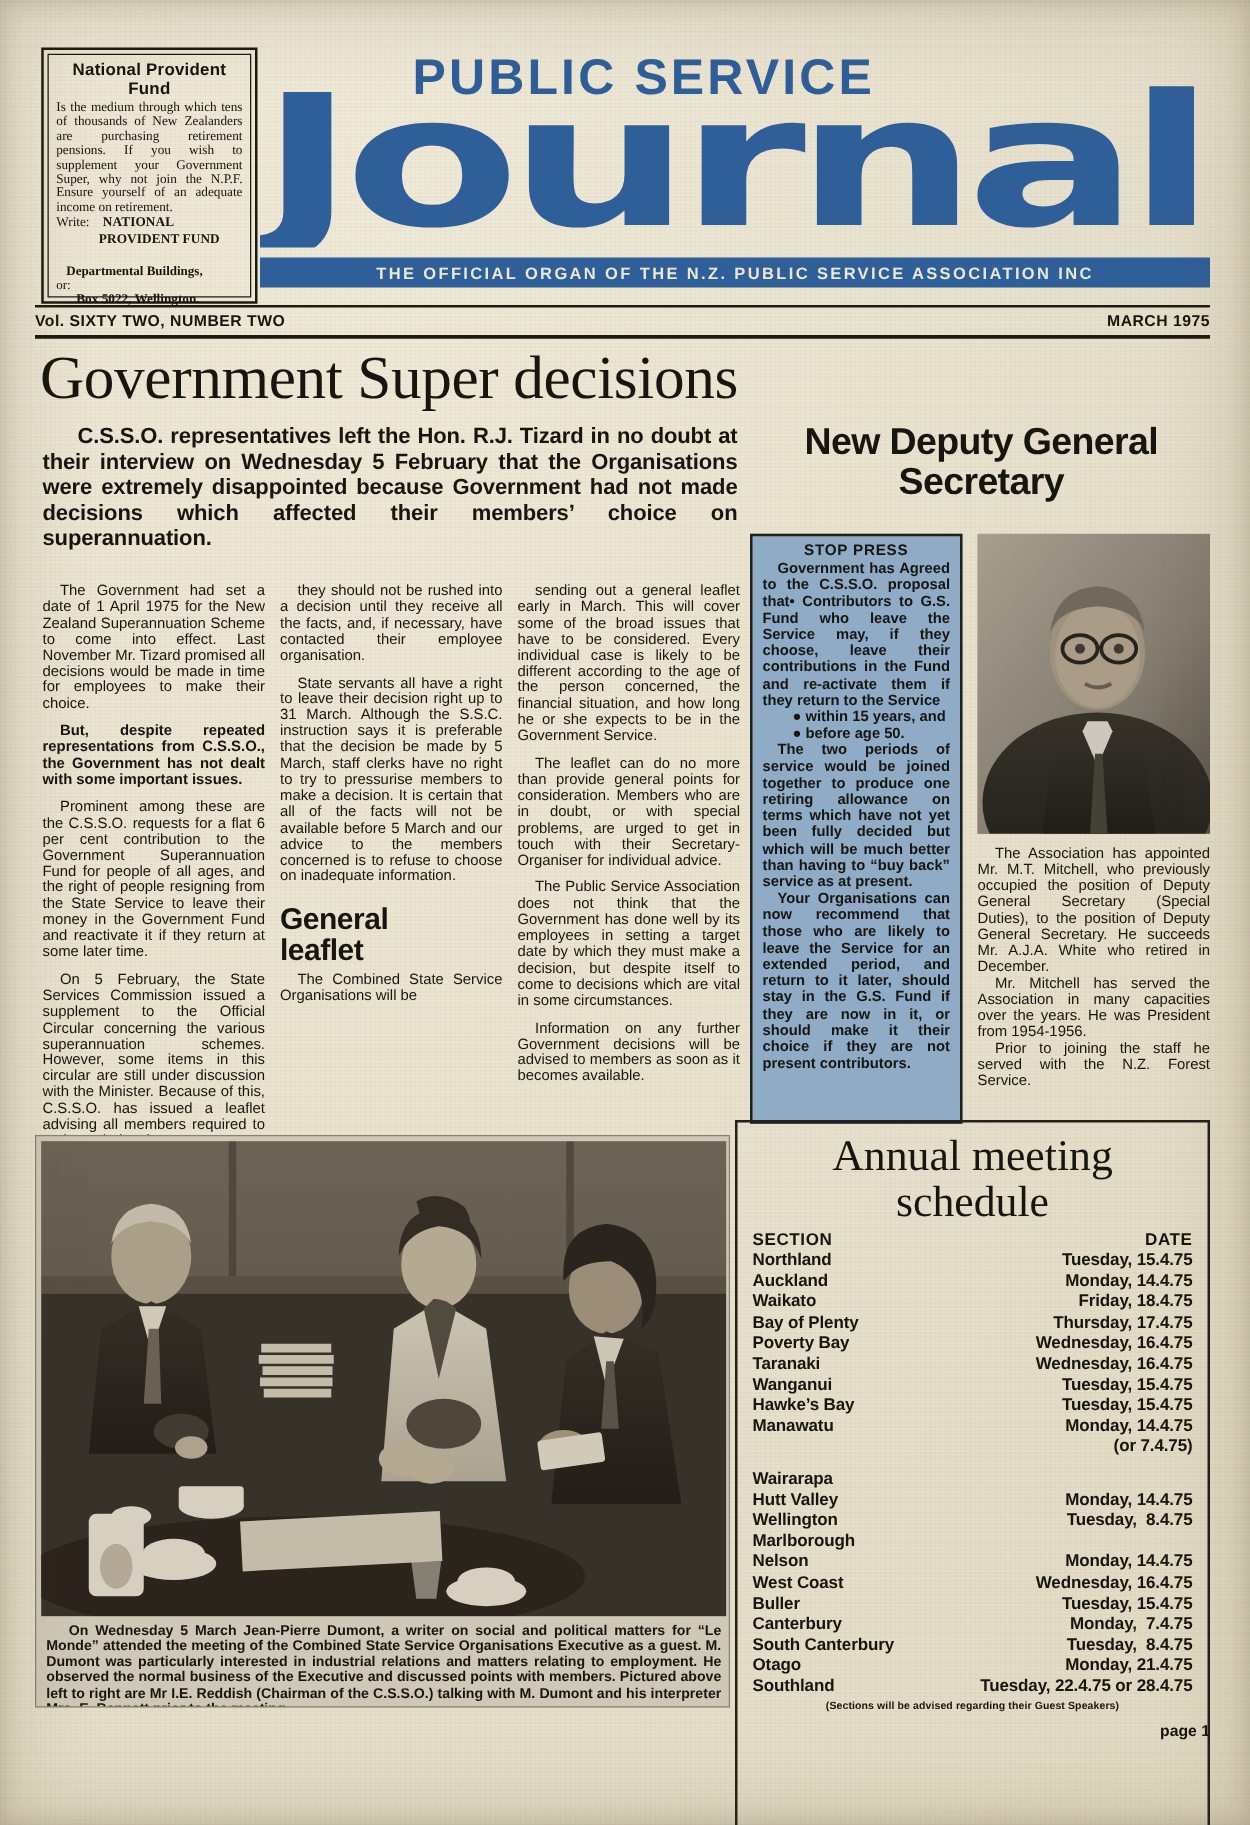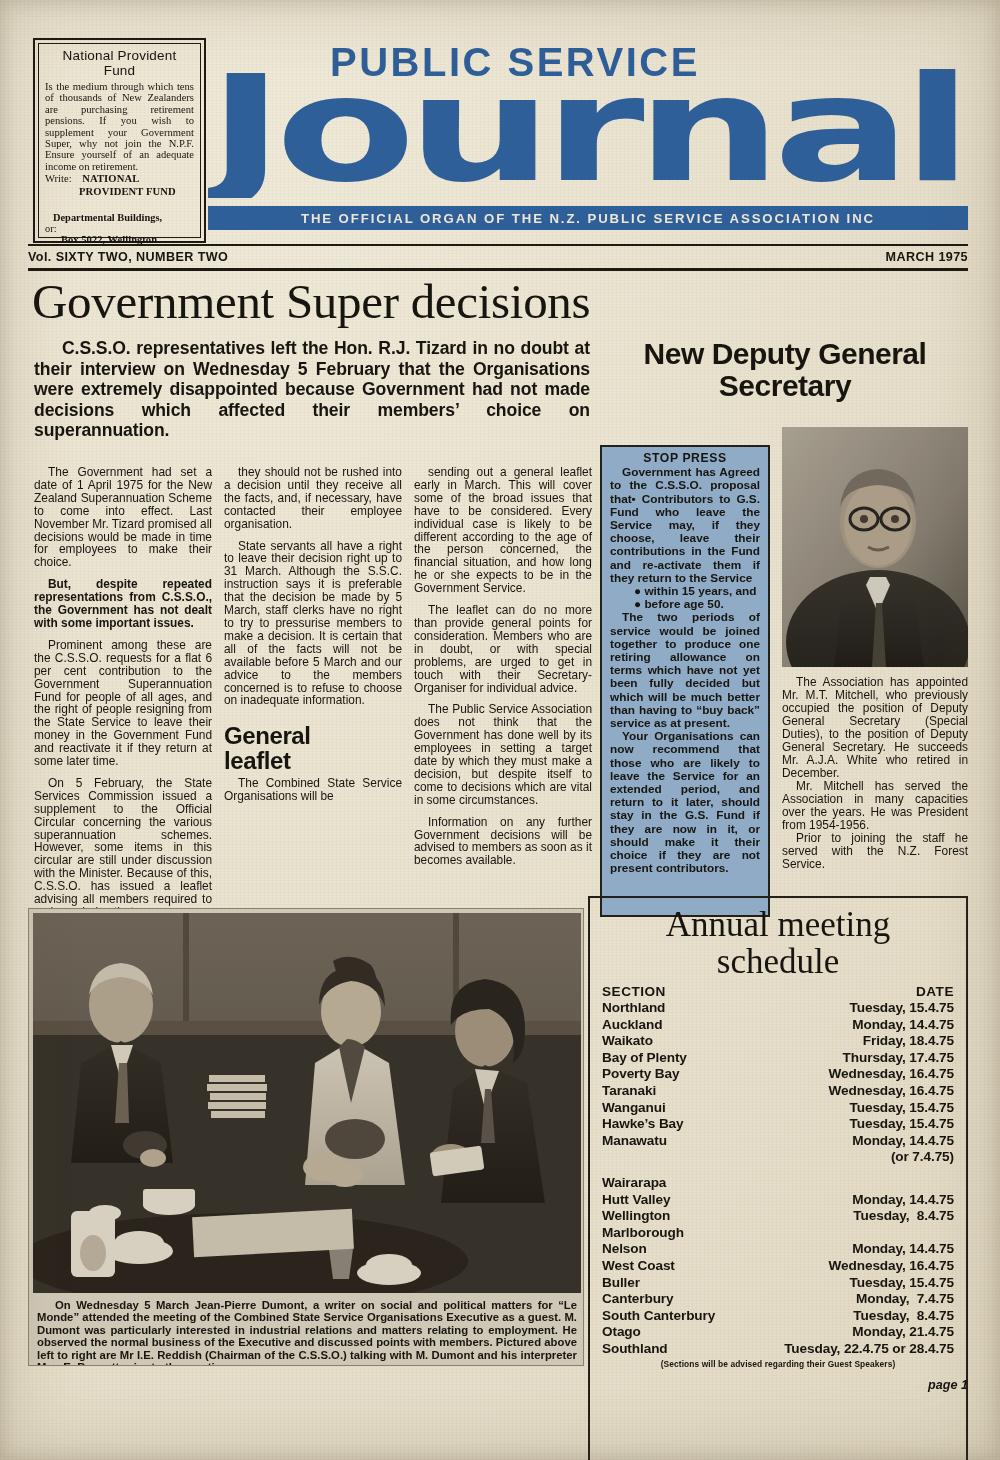--- a/index.html
+++ b/index.html
@@ -26,21 +26,21 @@
   
   .masthead{position:absolute;left:0;top:0;width:1000px;height:246px;}
   .npf-ad{
     position:absolute;left:33px;top:38px;width:163px;height:195px;
     border:2px solid #1d1a12;padding:3px;
     font-family:"Liberation Serif",serif;
   }
   .npf-ad .inner{border:1px solid #1d1a12;padding:5px 6px;height:calc(100% - 12px);}
   .npf-title{
     font-family:"Liberation Sans",sans-serif;
-    font-weight:normal;font-size:13.5px;line-height:14.5px;text-align:center;
+    font-weight:bold;font-size:13.5px;line-height:14.5px;text-align:center;
     letter-spacing:.2px;margin-bottom:3px;
   }
   .npf-body{font-size:10.6px;line-height:11.4px;text-align:justify;}
   .npf-write{font-size:10.6px;line-height:11.4px;margin-top:1px;}
   .npf-write b{letter-spacing:.1px;}
   .npf-addr{font-size:10.4px;line-height:11.4px;font-weight:bold;margin-top:15px;padding-left:8px;}
   .npf-or{font-size:10.4px;line-height:11px;}
   .npf-box{font-size:10.6px;font-weight:bold;padding-left:16px;}
 
   .ps-line{
@@ -91,21 +91,21 @@
     font-weight:bold;font-size:24px;line-height:25px;
     margin:16px 0 4px 0;text-indent:0;letter-spacing:-.4px;
   }
   
   .deputy-head{
     position:absolute;left:600px;top:338px;width:370px;
     font-size:30px;line-height:32px;font-weight:bold;text-align:center;
     letter-spacing:-.5px;
   }
   .stoppress{
-    position:absolute;left:600px;top:445px;width:170px;height:472px;
+    position:absolute;left:600px;top:427px;width:170px;height:472px;
     background:#8fabc6;border:2px solid #23201a;
     padding:5px 8px 5px 8px;box-sizing:border-box;
     font-size:11.8px;line-height:13.2px;font-weight:bold;text-align:justify;
   }
   .stoppress .sp-title{text-align:center;letter-spacing:.6px;font-size:12.2px;margin-bottom:1px;}
   .stoppress p{margin:0;text-indent:12px;}
   .stoppress p.bullet{text-indent:24px;}
   .portrait{
     position:absolute;left:782px;top:427px;width:186px;height:240px;
     background:linear-gradient(170deg,#9d968a 0%,#8a8276 40%,#6e685d 100%);
@@ -148,21 +148,21 @@
     font-size:13.6px;font-weight:bold;line-height:16.6px;letter-spacing:-.1px;
   }
   .amm-row .sec{text-align:left;}
   .amm-row .dt{text-align:right;white-space:pre;}
   .amm-row.gap{height:9px;}
   .amm-note{
     font-size:8.4px;font-weight:bold;text-align:center;margin-top:2px;letter-spacing:.1px;
   }
   .pagenum{
     position:absolute;right:32px;top:1378px;
-    font-size:12.6px;font-weight:bold;font-style:italic;
+    font-size:12.6px;font-weight:bold;
   }
   .vignette{
     position:absolute;inset:0;pointer-events:none;
     box-shadow:inset 0 0 70px rgba(90,75,40,.22), inset 0 0 18px rgba(60,50,25,.18);
   }
 </style>
 </head>
 <body>
 
 <div class="page">

